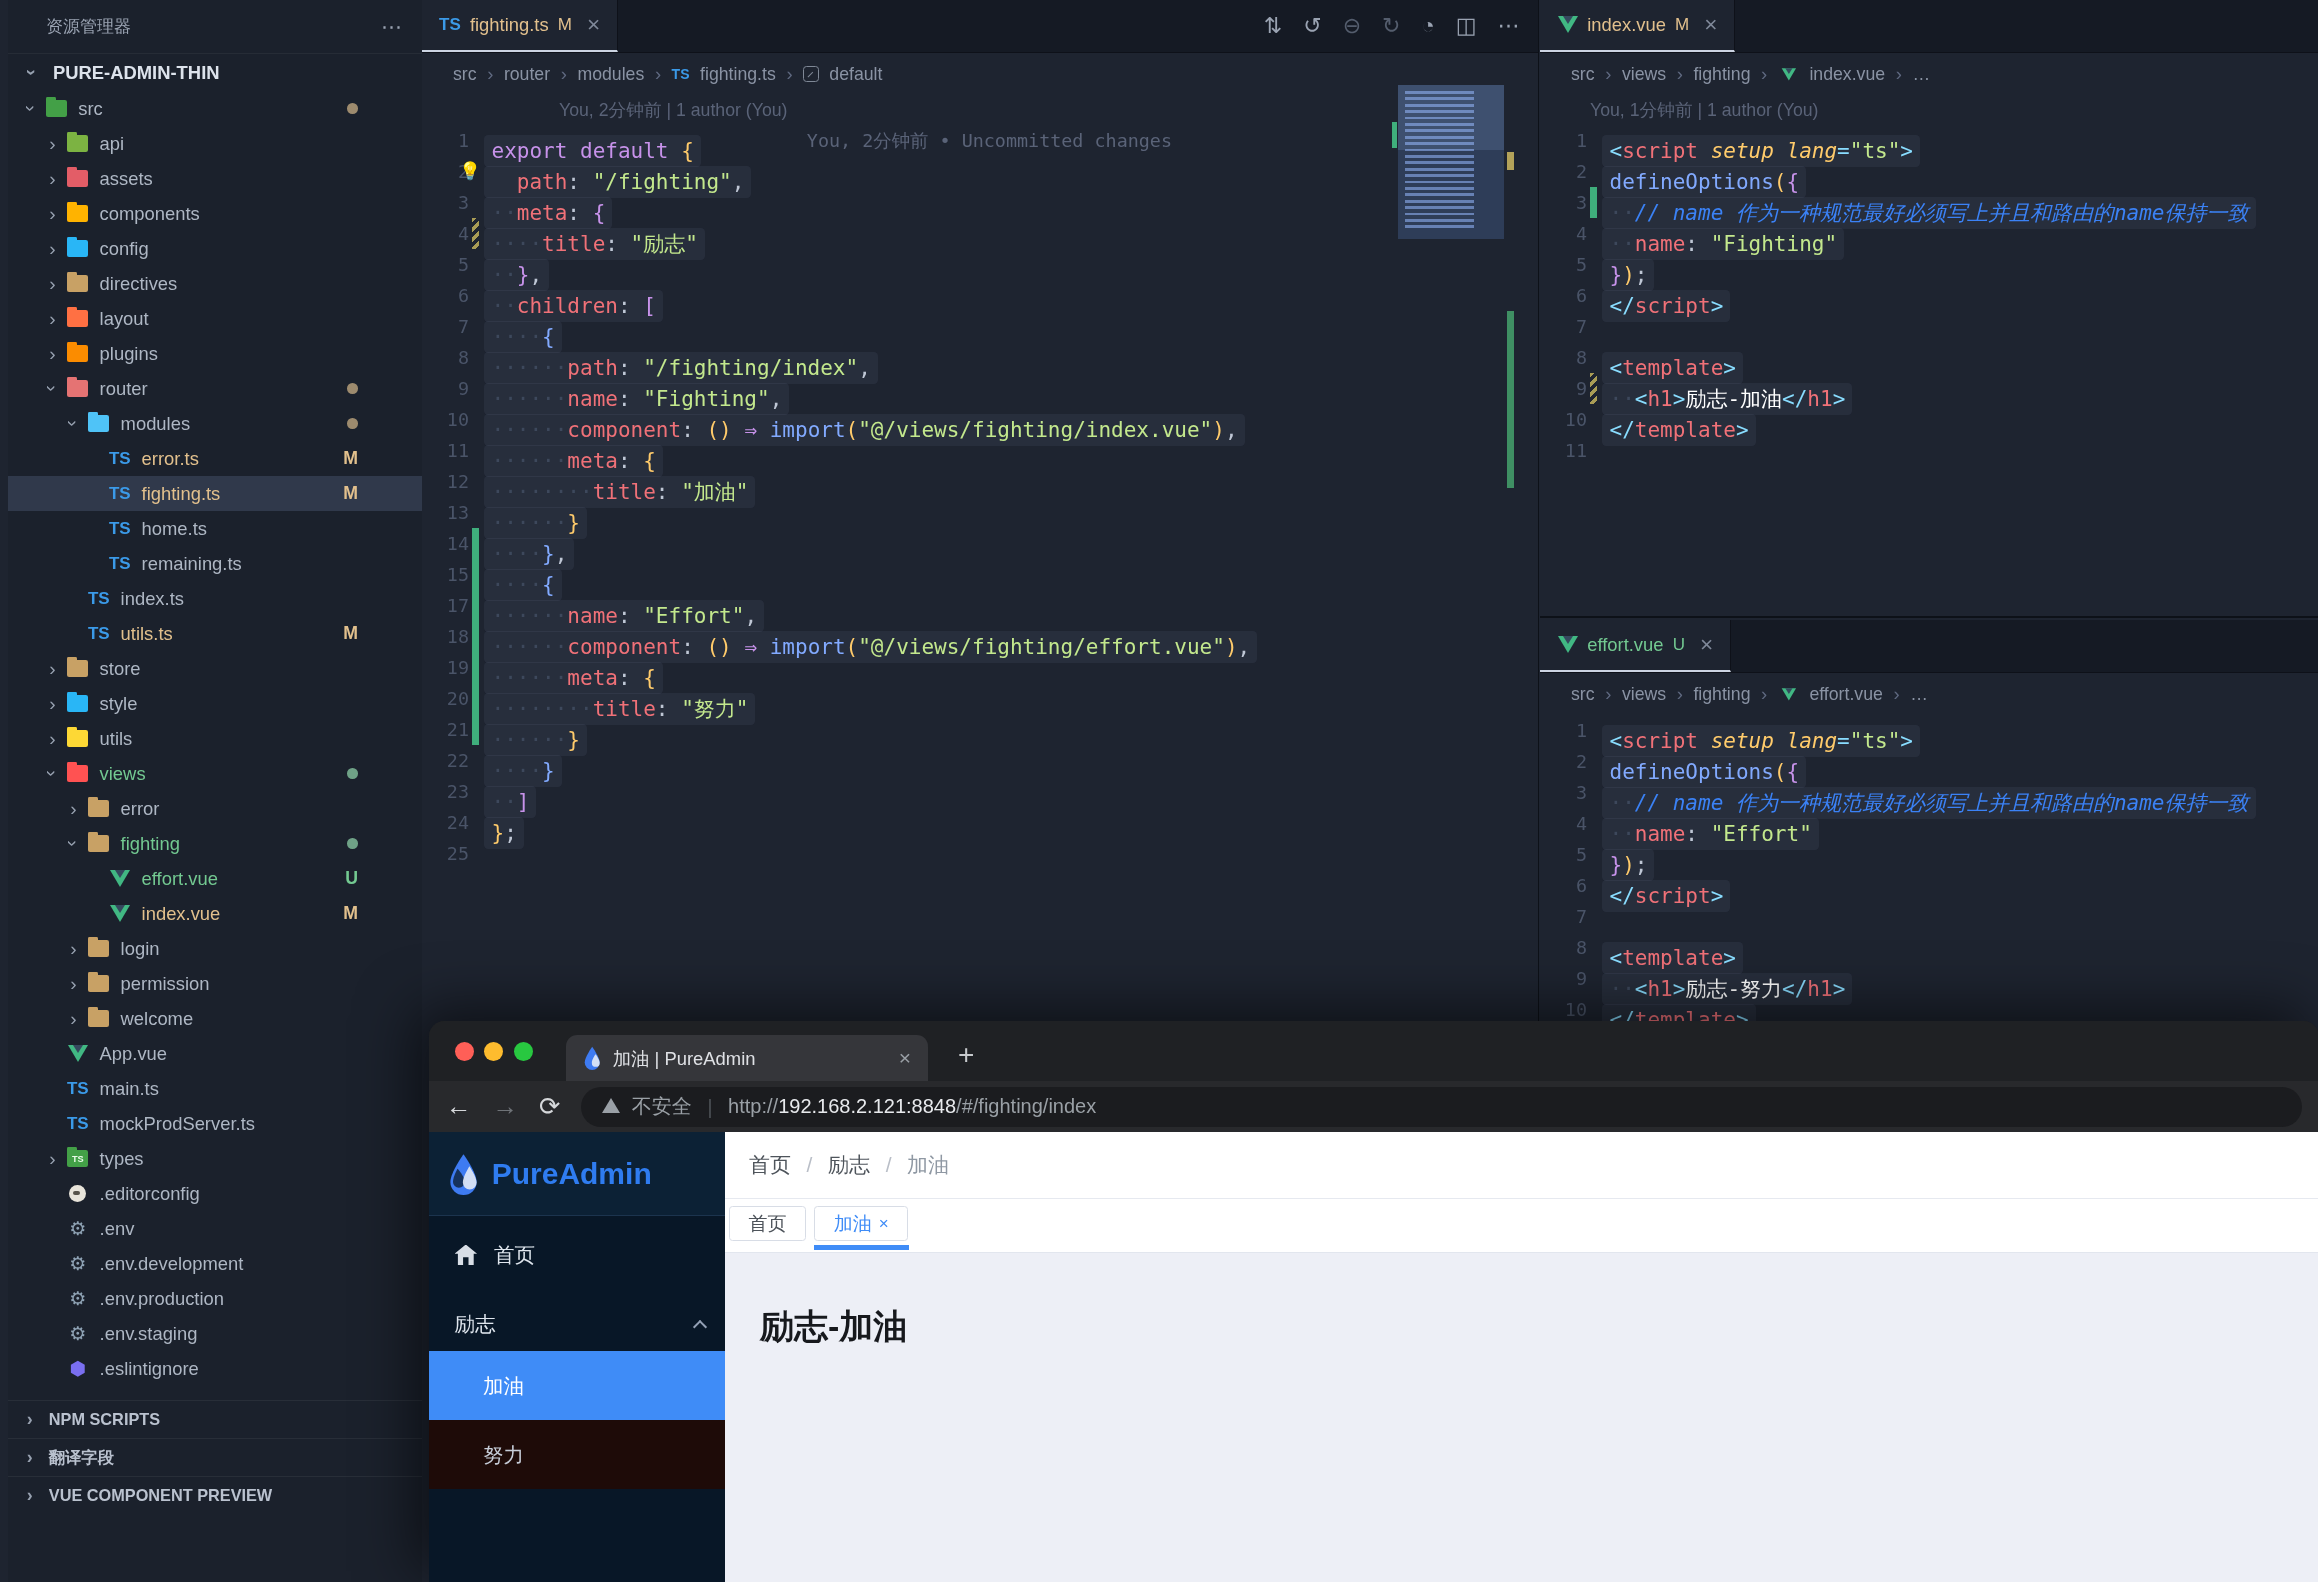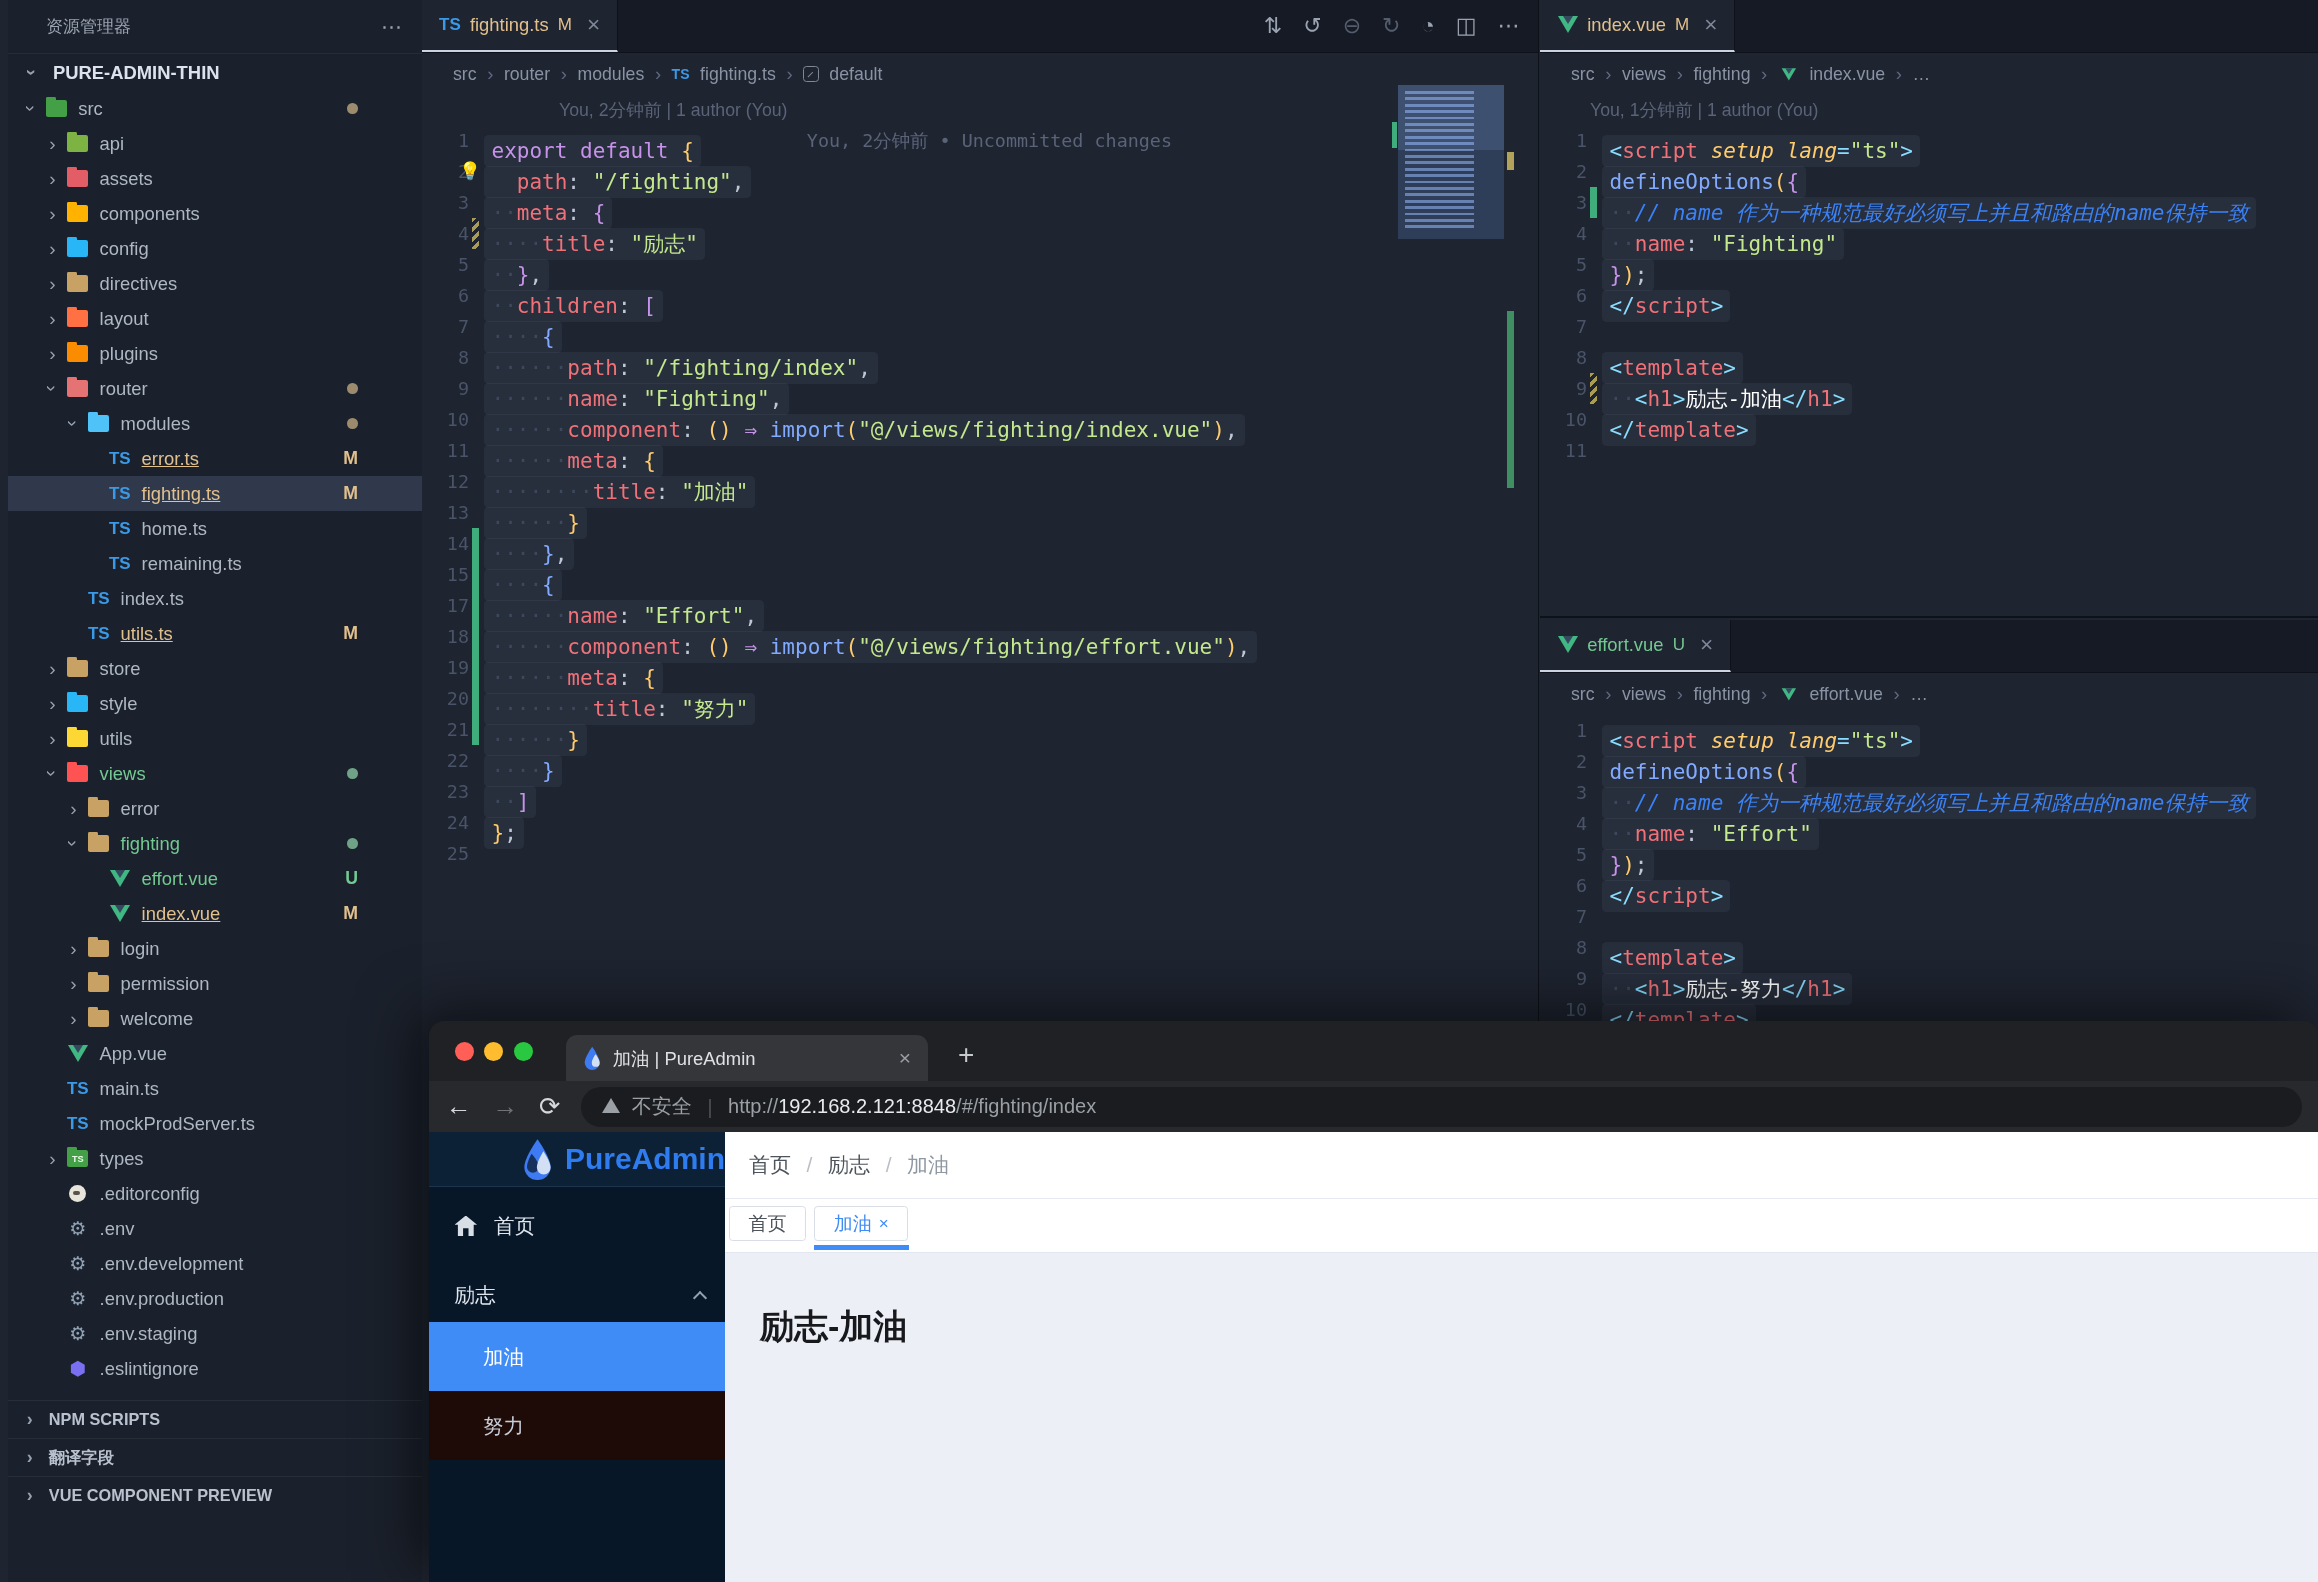--- a/index.html
+++ b/index.html
@@ -26,21 +26,21 @@
                 font-size:9.2px;font-weight:bold;color:#eafbe9;}
   .i-ts{color:#3b9ae8;font-weight:bold;font-size:17px;font-family:"Liberation Sans",sans-serif;}
   .i-vue{width:21px;height:18.4px;position:relative;display:inline-block;}
   .i-vue::before{content:"";position:absolute;left:0.7px;top:0.7px;border-left:10px solid transparent;border-right:10px solid transparent;border-top:17px solid #41b883;}
   .i-vue::after{content:"";position:absolute;left:5.7px;top:0.7px;border-left:5px solid transparent;border-right:5px solid transparent;border-top:8.5px solid #35495e;}
   .i-gear{color:#8fa3b5;font-size:19px;}
   .i-ec{width:17px;height:17px;border-radius:50%;background:#e8e4da;position:relative;}
   .i-ec::after{content:"";position:absolute;left:4.2px;top:5.7px;width:7px;height:4.2px;border-radius:2.1px;background:#57534a;}
   .i-eslint{color:#7a6ff0;font-size:19px;}
   .elab{font-size:18.4px;color:#aeb7c4;white-space:nowrap;}
-  .elab.modc{color:#e2c08d;text-decoration:underline;}
+  .elab.modc{color:#e2c08d;}
   .elab.untc{color:#73c991;}
   .eright{margin-left:auto;display:flex;align-items:center;}
   .ebadge{font-size:17.7px;font-weight:bold;color:#e2c08d;}
   .ebadge.u{color:#73c991;}
   .edot{width:10.6px;height:10.6px;border-radius:50%;}
   .exp-sections{position:absolute;left:0;right:1.4px;top:1400px;}
   .esec{height:38px;display:flex;align-items:center;gap:8.5px;padding-left:11.3px;
         font-size:16.3px;font-weight:bold;color:#bac2cf;border-top:0.7px solid rgba(255,255,255,.06);cursor:pointer;}
   .esec .earr{font-size:17.7px;}
 
@@ -113,22 +113,22 @@
   .nbtn.dis{color:#6f7378;}
   .omnibox{flex:1;height:40px;background:#1b1c1f;border-radius:20px;display:flex;align-items:center;
            padding:0 21px;gap:11.3px;font-size:20px;color:#9aa0a6;}
   .warn-tri{width:0;height:0;border-left:9.2px solid transparent;border-right:9.2px solid transparent;
             border-bottom:15.6px solid #9aa0a6;position:relative;top:-1.4px;}
   .odiv{color:#4b4f54;font-size:21px;padding:0 4.2px;}
   .u-host{color:#e8eaed;}
   .bcontent{height:450px;display:flex;background:#fff;}
 
   .pa-side{width:296px;min-width:296px;background:#081727;display:flex;flex-direction:column;}
-  .pa-logo{height:55px;background:#0c2135;display:flex;align-items:center;padding-left:18.4px;gap:11.3px;
-           border-bottom:0.7px solid rgba(120,160,220,.15);justify-content:flex-end;}
+  .pa-logo{height:84px;background:#0c2135;display:flex;align-items:center;padding-left:18.4px;gap:11.3px;
+           border-bottom:0.7px solid rgba(120,160,220,.15);}
   .pa-logo-text{font-size:30px;font-weight:bold;color:#2f7cf0;}
   .pa-menu{padding-top:11.3px;}
   .pa-item{height:55px;display:flex;align-items:center;padding:0 20px 0 25.5px;color:#dfe6ee;font-size:20.5px;gap:17px;cursor:pointer;}
   .pa-home-ic{width:22.6px;height:20.5px;background:#d8dee6;
      clip-path:polygon(50% 0,100% 45%,85% 45%,85% 100%,62% 100%,62% 62%,38% 62%,38% 100%,15% 100%,15% 45%,0 45%);}
   .pa-item.grp{margin-top:14px;}
   .pa-chev{margin-left:auto;width:10px;height:10px;border:solid #93a0b5;border-width:0 2.1px 2.1px 0;
            transform:rotate(-135deg);position:relative;top:2.8px;}
   .pa-sub{height:69px;display:flex;align-items:center;padding-left:54px;font-size:20.5px;color:#c6cdd8;cursor:pointer;}
   .pa-sub.active{background:#3f8cf7;color:#fff;}

